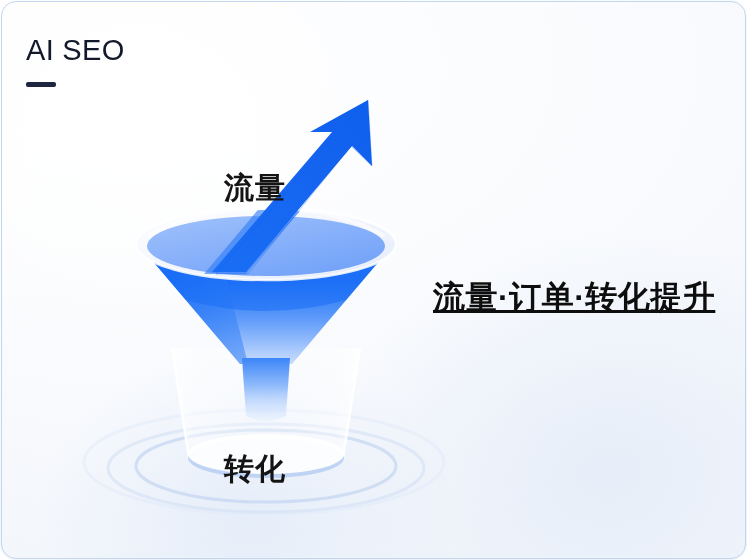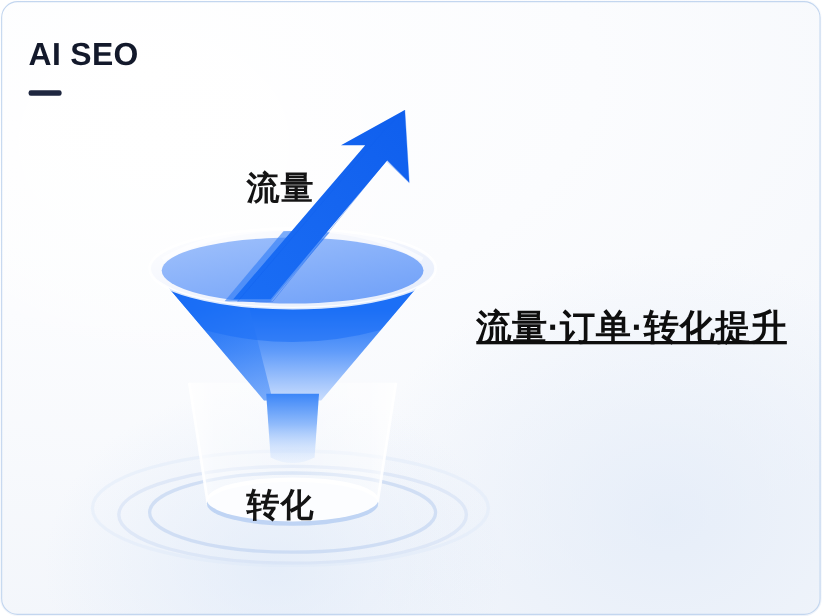--- a/index.html
+++ b/index.html
@@ -61,21 +61,21 @@
   }
 
   
   .title-block {
     position: absolute;
     left: 26px;
     top: 36px;
   }
   .title-text {
     font-size: 29px;
-    font-weight: bold;
+    font-weight: normal;
     color: #13192b;
     letter-spacing: 0.3px;
     line-height: 1;
     white-space: nowrap;
   }
   .title-rule {
     margin-top: 17px;
     width: 30px;
     height: 5px;
     border-radius: 2px;
@@ -107,31 +107,31 @@
     display: block;
     width: 340px;
     height: 430px;
     overflow: visible;
   }
 
   
   .label-top {
     position: absolute;
     left: 224px;
-    top: 151px;
+    top: 168px;
     font-size: 30px;
     font-weight: bold;
     color: #141414;
     letter-spacing: 1px;
     white-space: nowrap;
   }
   .label-bottom {
     position: absolute;
     left: 224px;
-    top: 439px;
+    top: 449px;
     font-size: 30px;
     font-weight: bold;
     color: #141414;
     letter-spacing: 1px;
     white-space: nowrap;
   }
 </style>
 </head>
 <body>
 

